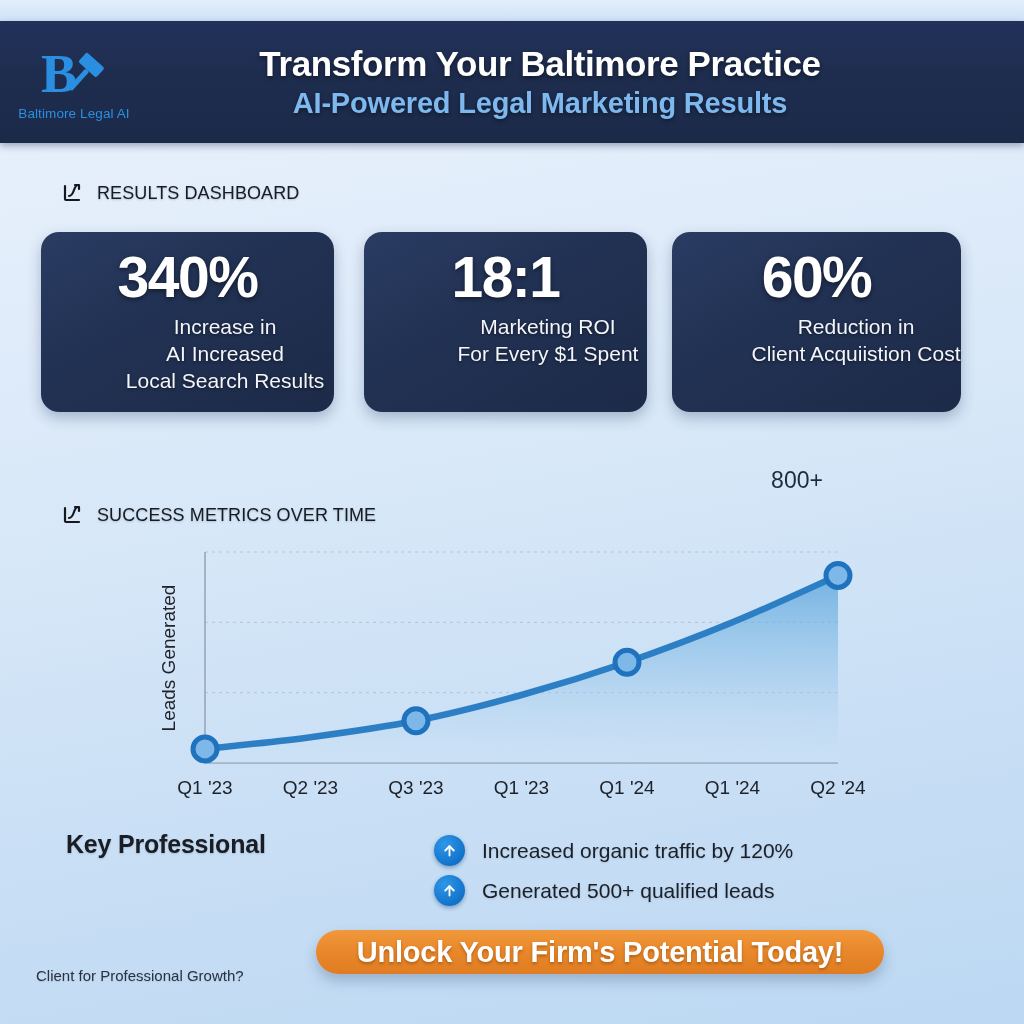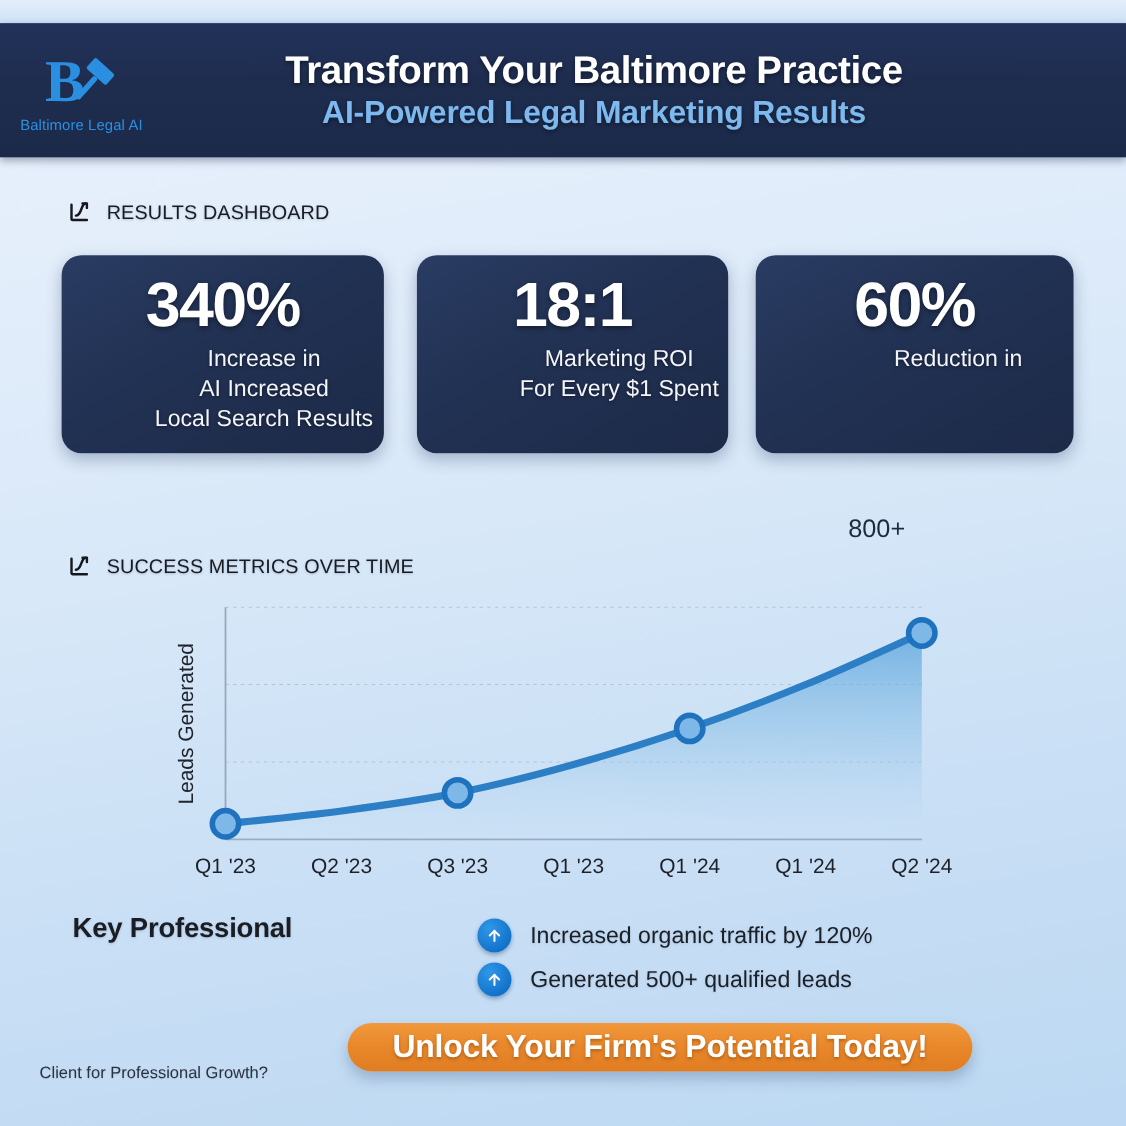--- a/index.html
+++ b/index.html
@@ -55,21 +55,21 @@
   .section-head .glyph{ width:24px; height:24px; display:block; }
   .section-head .label{
     font-size:18px; font-weight:normal; color:#181b20; letter-spacing:.1px;
     text-shadow: 0 1px 2px rgba(120,140,170,.45);
     white-space:nowrap;
   }
   #results-head{ left:62px; top:181px; }
   #metrics-head{ left:62px; top:503px; }
 
   
-  .cards{ position:absolute; left:56px; top:232px; width:920px; height:180px; }
+  .cards{ position:absolute; left:41px; top:232px; width:920px; height:180px; }
   .card{
     position:absolute; top:0; height:180px;
     background: linear-gradient(150deg,#2a3c63 0%, #223254 40%, #1d2a48 100%);
     border-radius:18px;
     box-shadow: 0 6px 14px rgba(40,60,100,.30);
     display:flex; flex-direction:column; align-items:center; justify-content:flex-start;
     padding-top:16px;
     overflow:visible;
   }
   .card.c0{ left:0px;   width:293px; }
@@ -186,20 +186,21 @@
     <div class="card-lines">
       <div class="card-line">Marketing ROI</div>
       <div class="card-line">For Every $1 Spent</div>
     </div>
   </div>
 
   <div class="card c2">
     <div class="card-value">60%</div>
     <div class="card-lines">
       <div class="card-line">Reduction in</div>
+      <div class="card-line">Client Acquiistion Cost</div>
     </div>
   </div>
 
 </div>
 
 <div class="section-head" id="metrics-head">
   <span class="glyph">
     <svg viewBox="0 0 24 24" width="24" height="24" fill="none" stroke="#15181d" stroke-width="2.2" stroke-linecap="round" stroke-linejoin="round">
       <path d="M3 5v13a1 1 0 0 0 1 1h13"></path>
       <path d="M7 15c3 0 4-3 5-6s2-5 4-5"></path>

